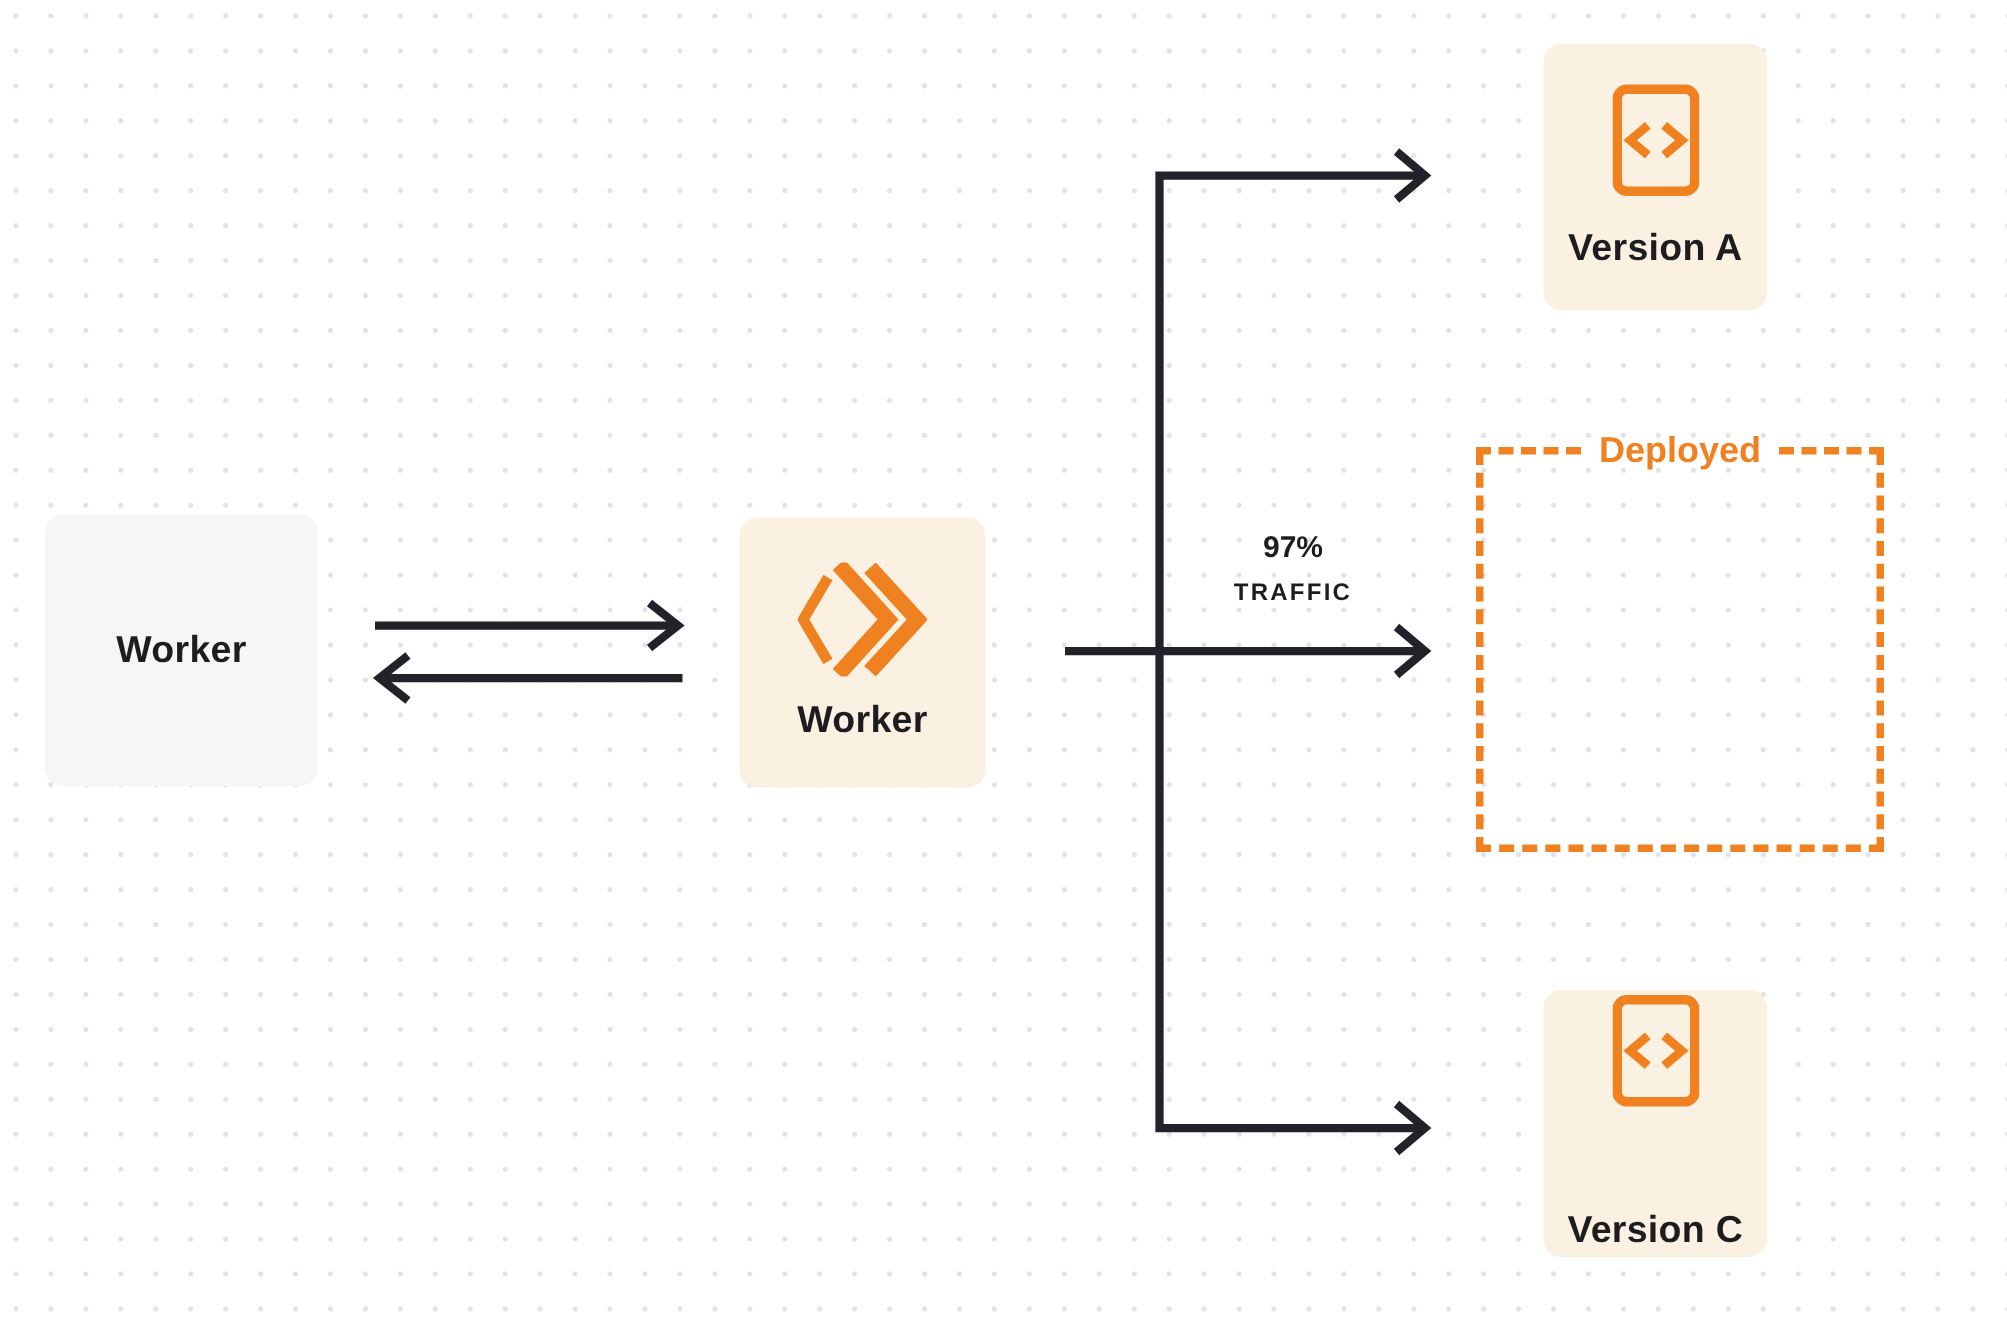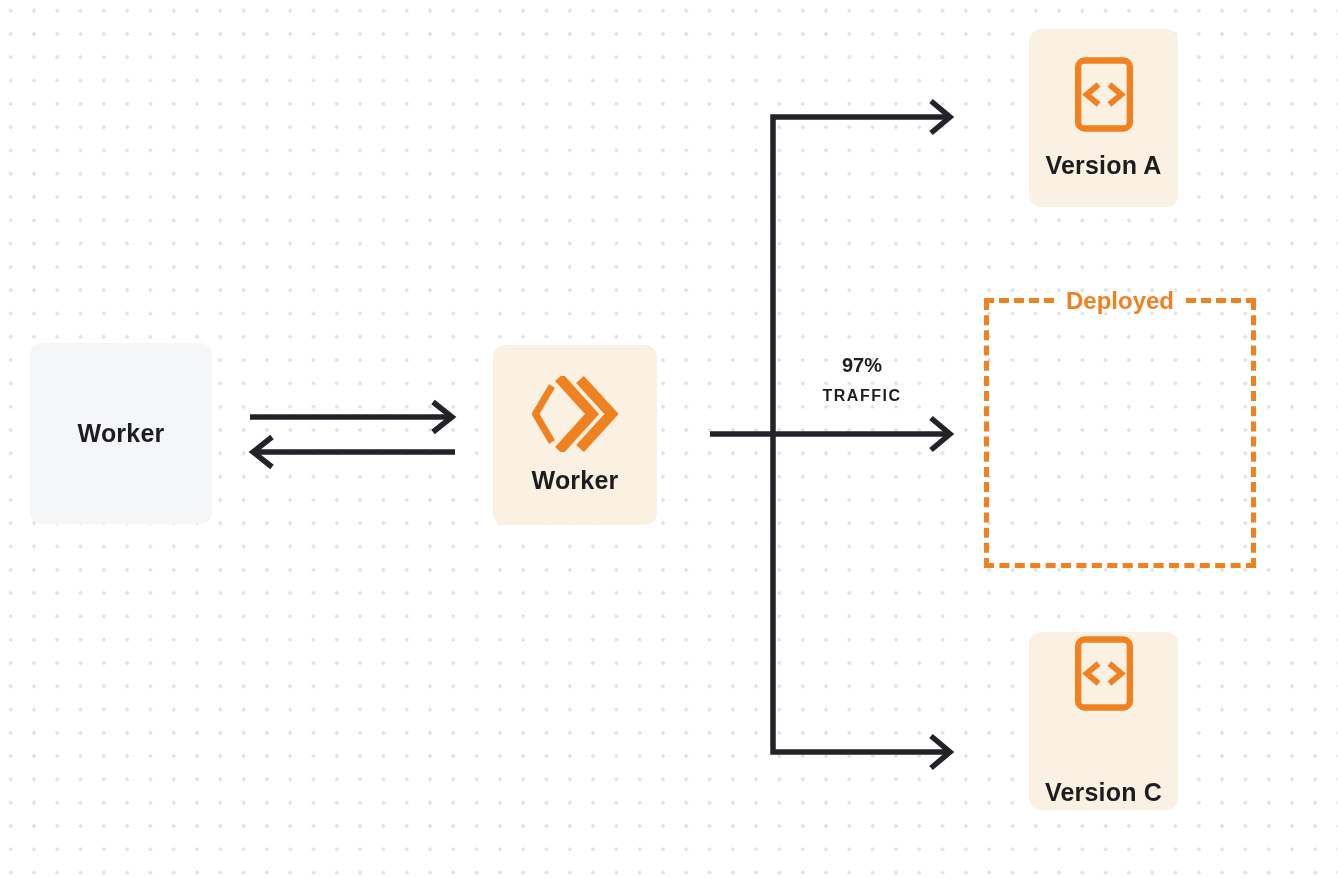--- a/index.html
+++ b/index.html
@@ -40,21 +40,21 @@
     font-size:25px;font-weight:700;color:var(--text);
     letter-spacing:.2px;
   }
   .client-node{left:30px;top:343px;width:182px;height:181px;background:var(--gray-box);}
   .worker-node{left:493px;top:345px;width:164px;height:180px;background:var(--cream);}
   .worker-node .label{margin-top:10px;}
   .version-node{width:149px;height:178px;background:var(--cream);justify-content:center;}
   .version-node .label{margin-top:15px;}
   .version-a{left:1029px;top:29px;}
   .version-b{left:1029px;top:345px;}
-  .version-c{left:1029px;top:632px;gap:48px;}
+  .version-c{left:1029px;top:660px;gap:48px;}
 
   .deployed-group{
     position:absolute;left:984px;top:287px;width:272px;height:281px;
     z-index:1;
   }
   .deployed-top{
     position:absolute;left:0;top:0;right:0;height:27px;
     display:flex;align-items:center;
   }
   .dash-run{

